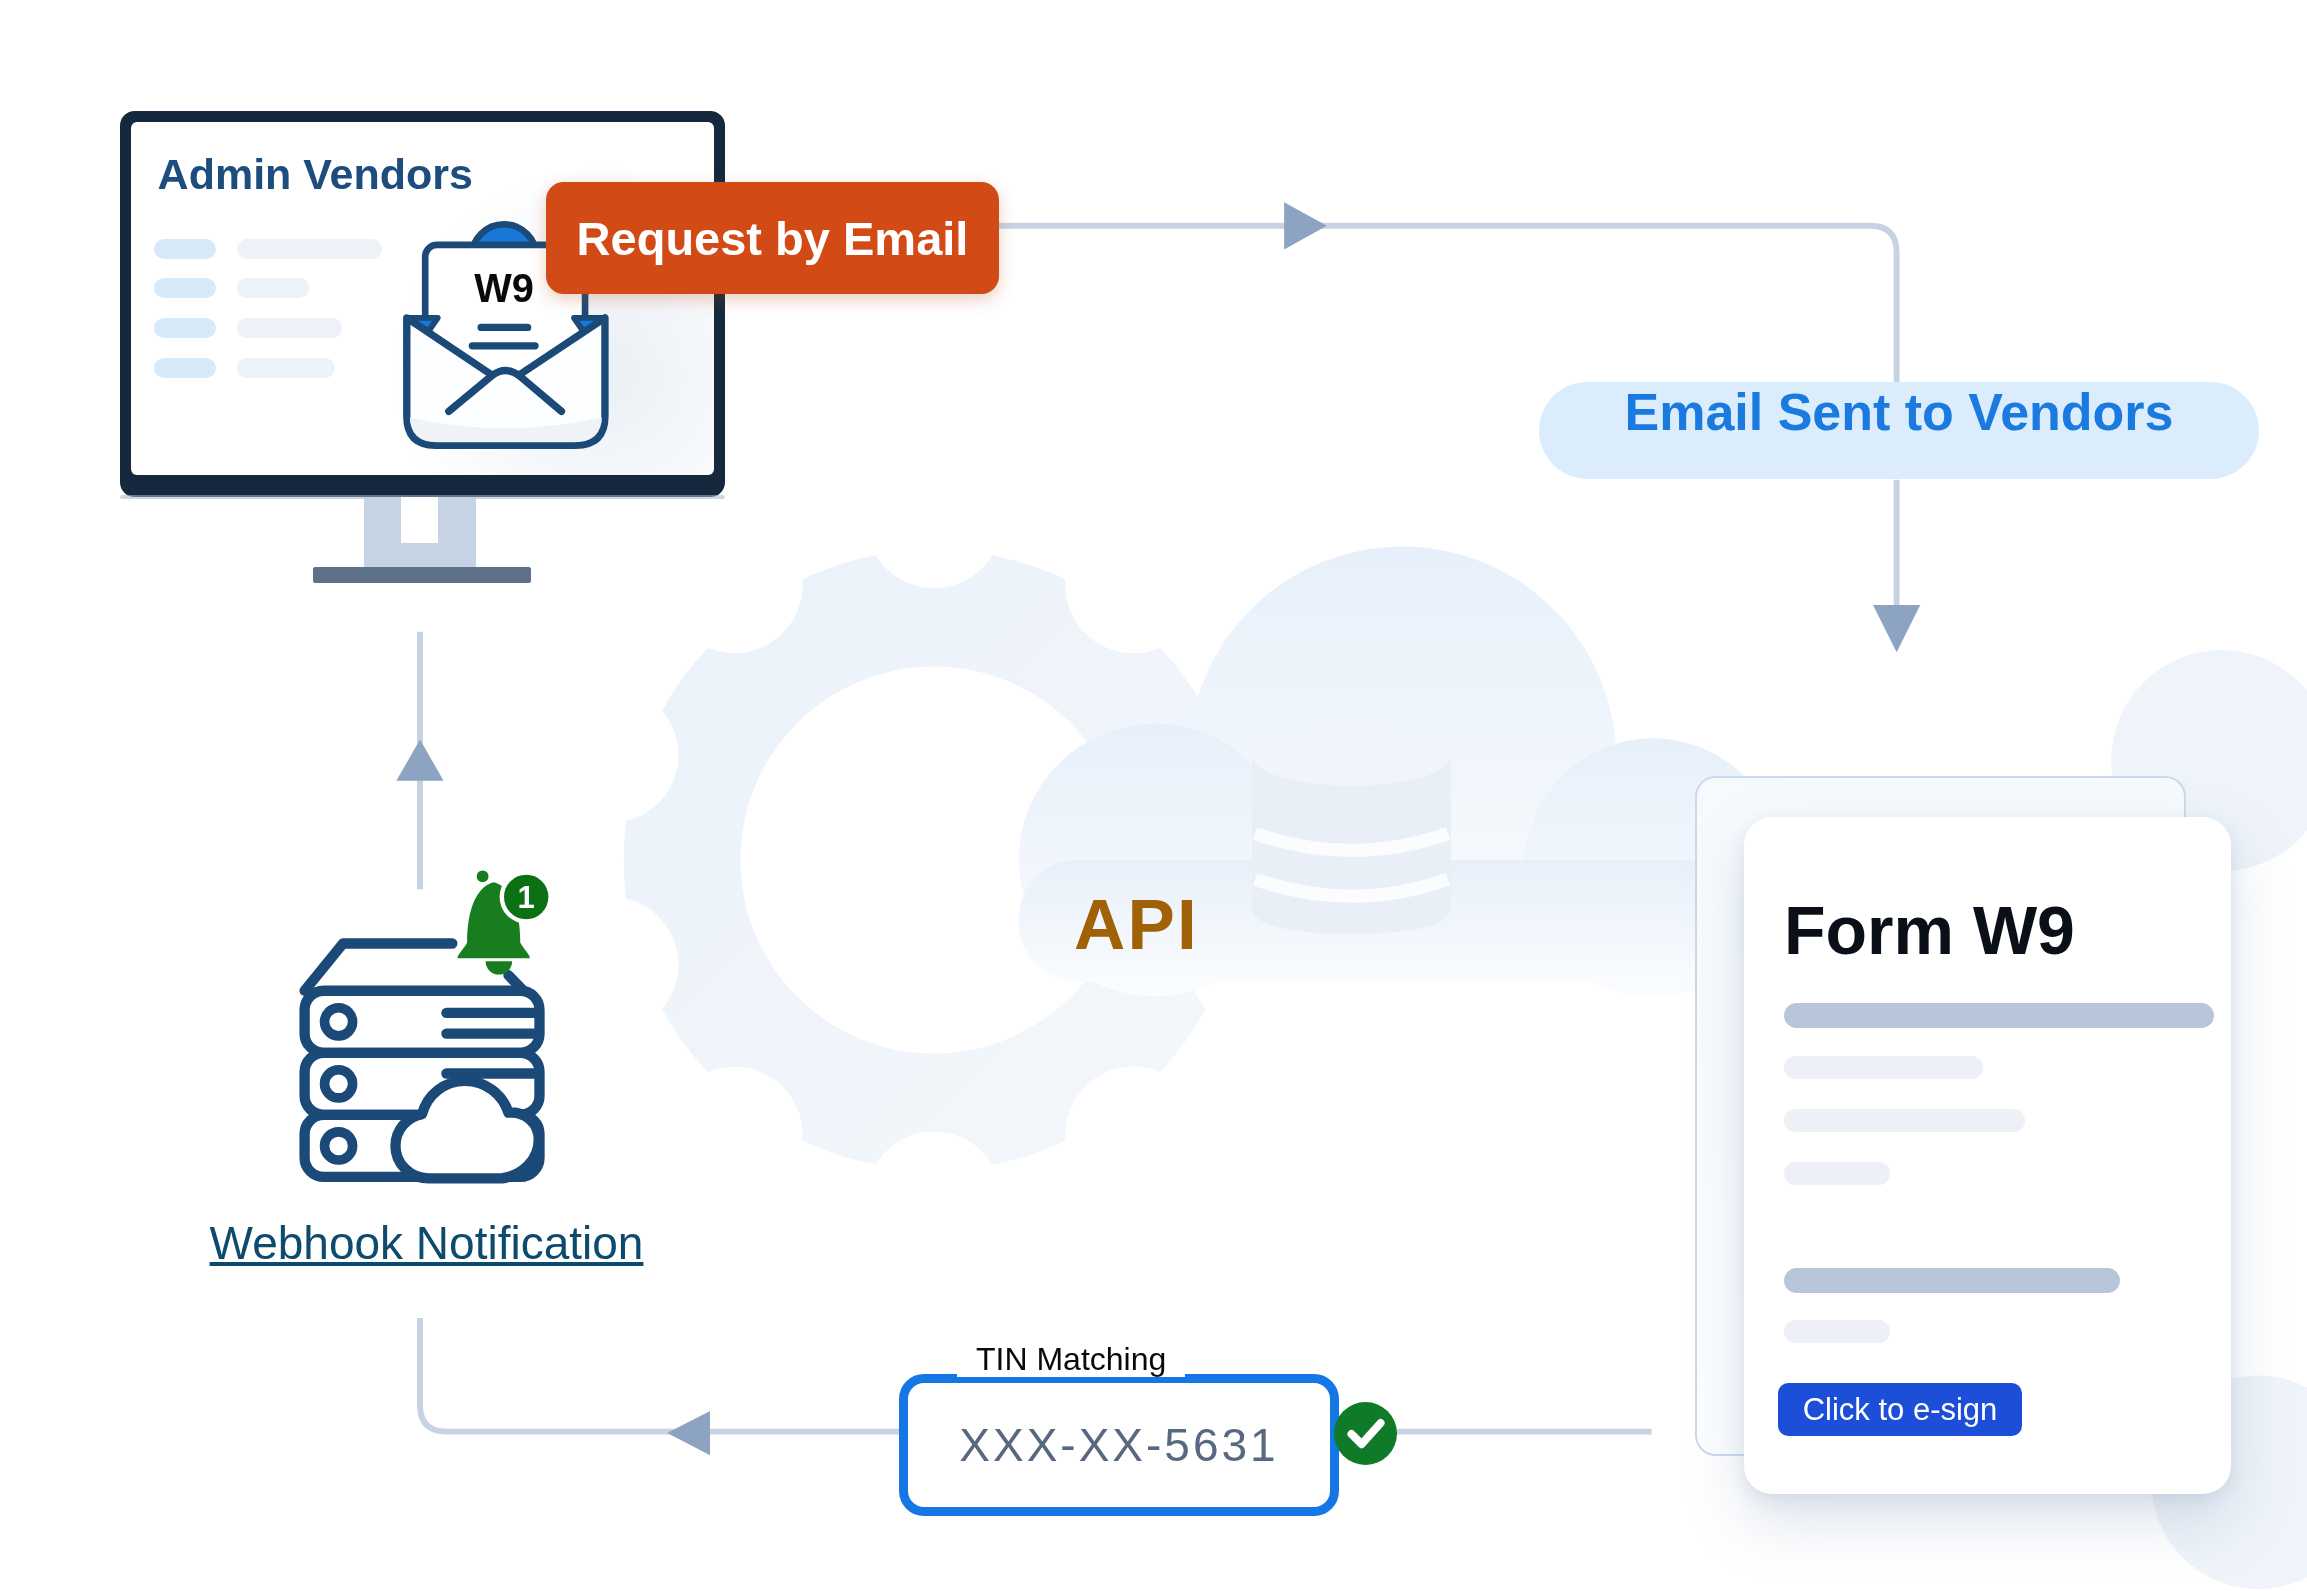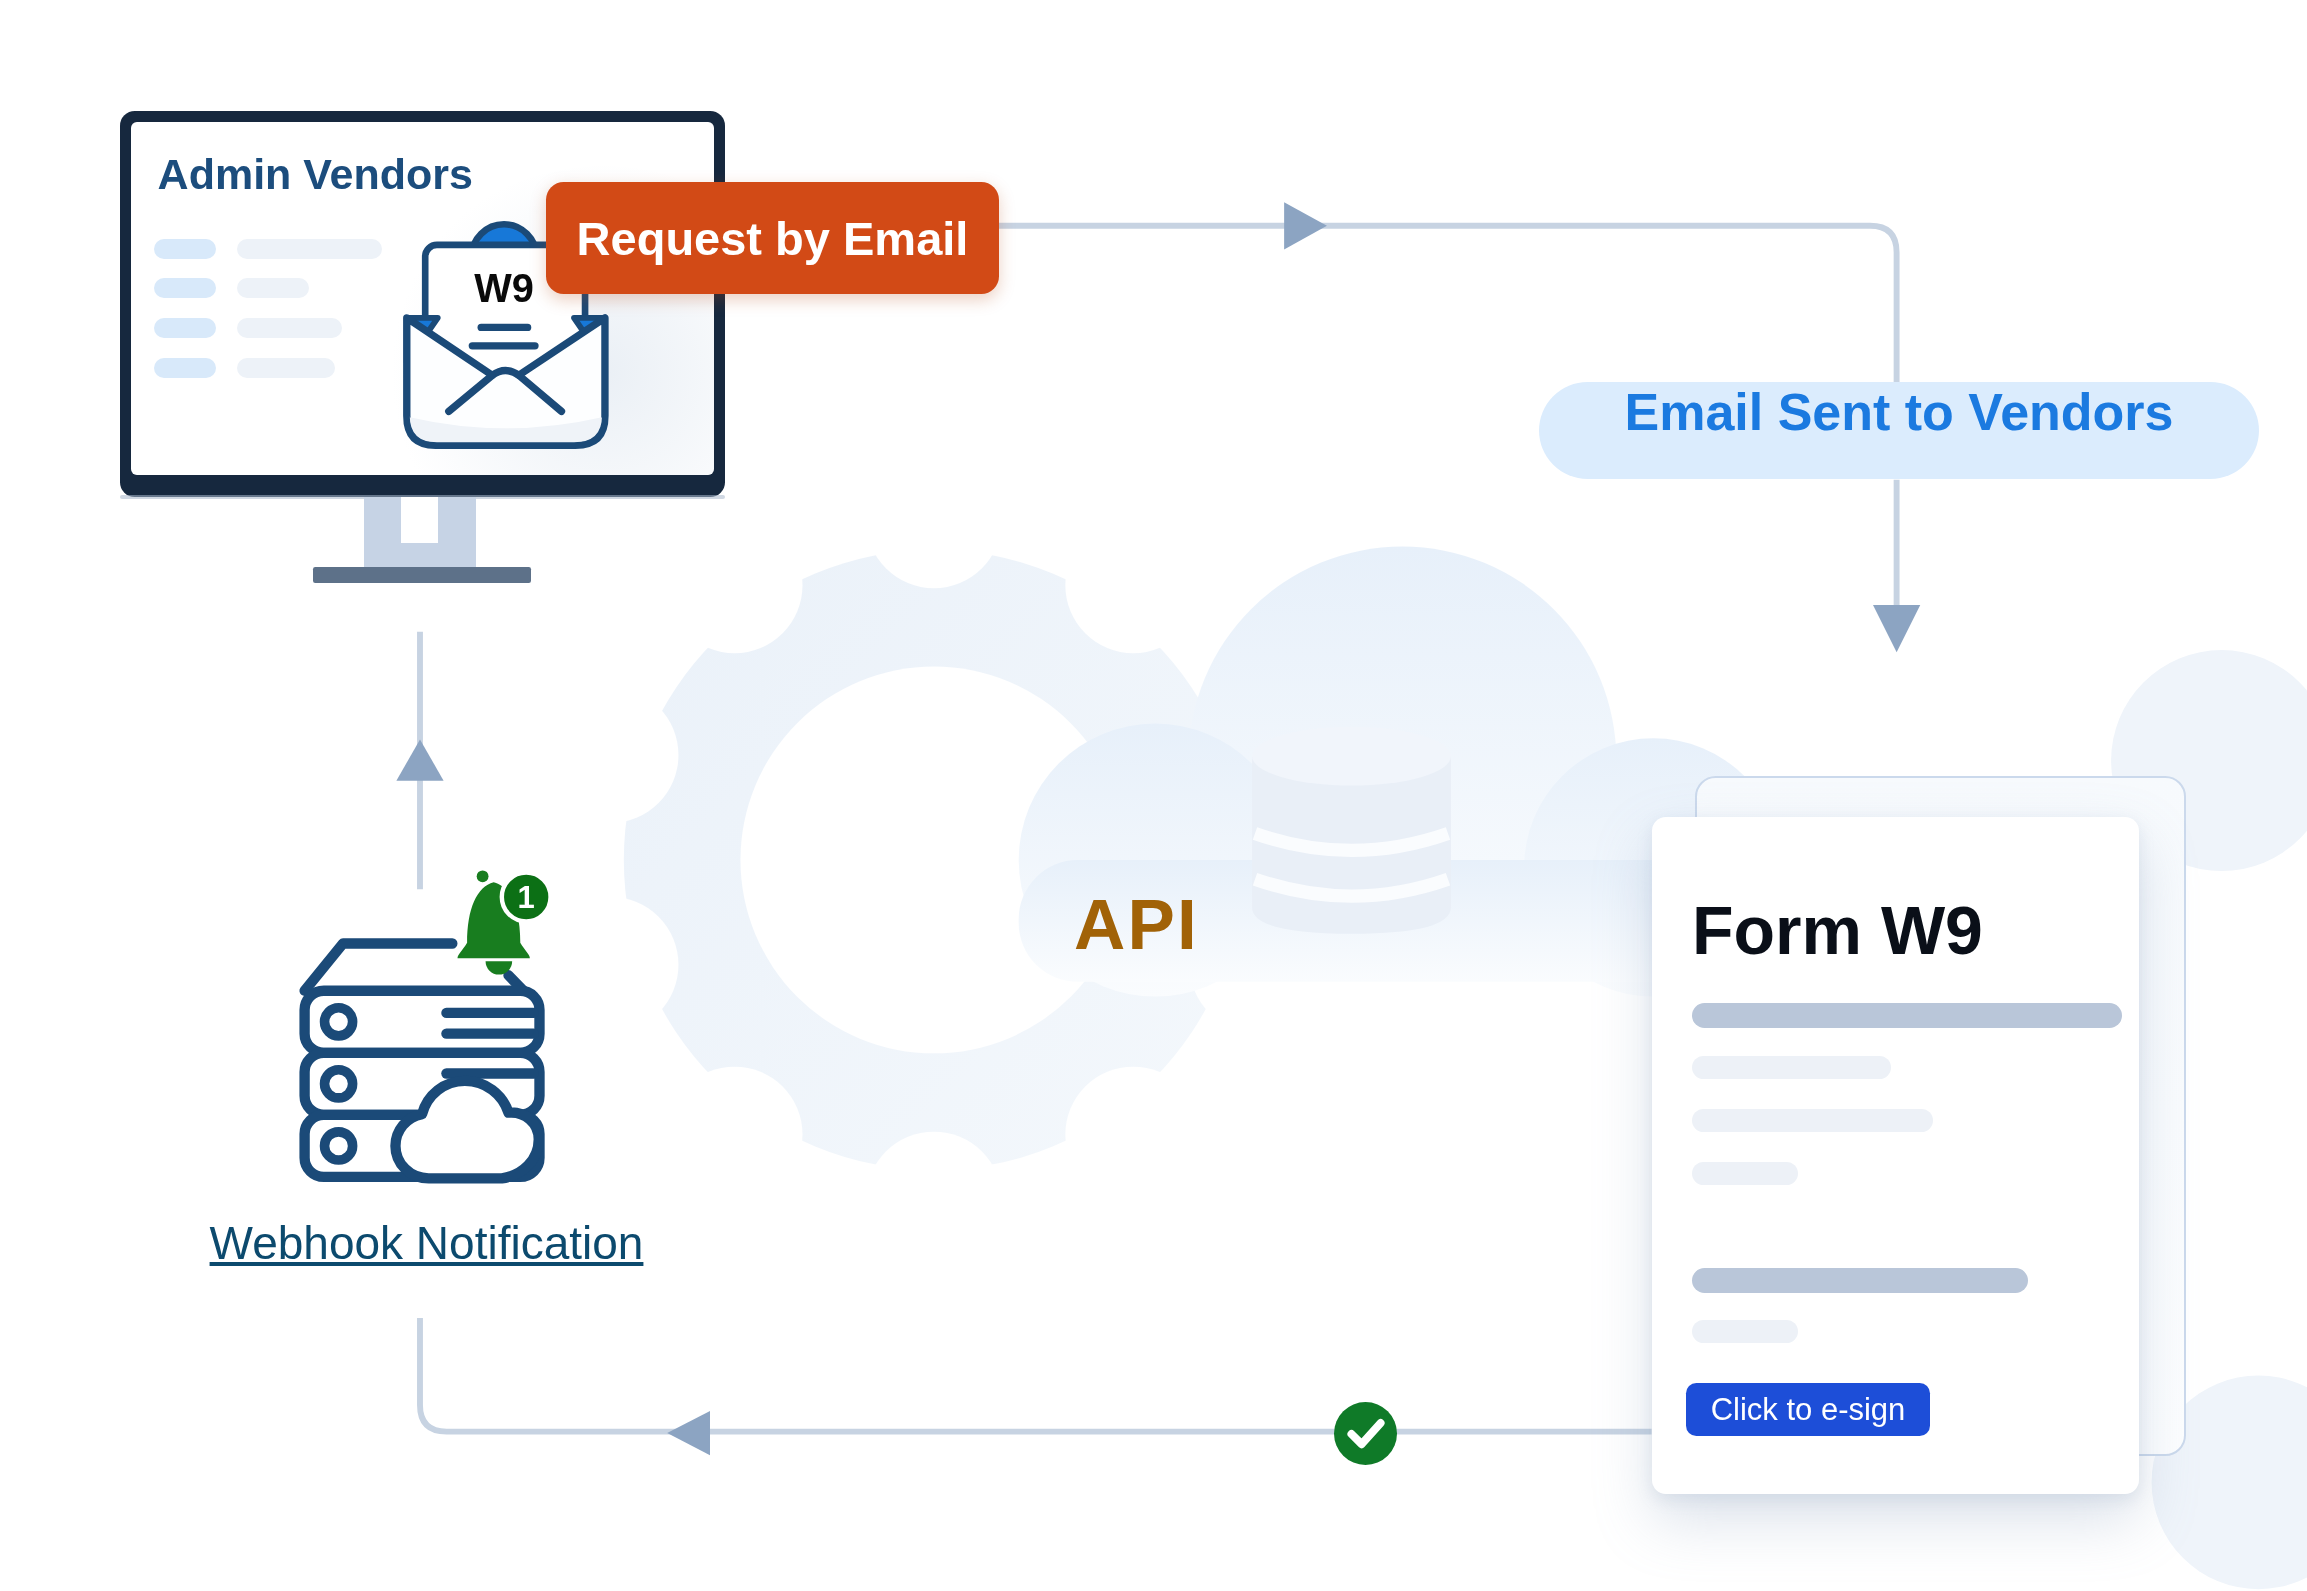--- a/index.html
+++ b/index.html
@@ -29,21 +29,21 @@
   
   .req-btn{left:546px;top:182px;width:453px;height:112px;background:#D24A16;border-radius:17.7px;
            display:flex;align-items:center;justify-content:center;color:#fff;font-size:47px;font-weight:600;
            box-shadow:0 5.9px 16px rgba(180,70,20,.25);}
   .email-pill{left:1539px;top:382px;width:720px;height:97px;background:#DBECFD;border-radius:49px;
               display:flex;align-items:flex-start;justify-content:center;color:#1B7AE0;font-size:52px;font-weight:600;}
 
   
   .back-sheet{left:1695px;top:776px;width:487px;height:676px;border:2.2px solid #CBD9EC;border-radius:20.7px;
               background:linear-gradient(180deg,#F7FAFD 0%,#FDFEFF 100%);}
-  .w9-card{left:1652px;top:817px;width:487px;height:677px;background:#ffffff;border-radius:14px;
+  .w9-card{left:1744px;top:817px;width:487px;height:677px;background:#ffffff;border-radius:28px;
            box-shadow:0 26.6px 59px rgba(139,160,188,.30),0 5.9px 14.8px rgba(139,160,188,.18);}
   .w9-title{position:absolute;left:40px;top:74px;font-size:68px;font-weight:600;color:#0A0F18;}
   .ln{position:absolute;left:40px;border-radius:12.5px;}
   .ln.dark{background:#B9C6D9;height:25px;}
   .ln.light{background:#EDF1F7;height:23px;}
   .esign-btn{position:absolute;left:34px;top:566px;width:244px;height:53px;background:#1d4ed8;border-radius:10.3px;
              display:flex;align-items:center;justify-content:center;color:#fff;font-size:31px;font-weight:500;}
 
   
   .tin-box{left:899px;top:1374px;width:422px;height:124px;background:#ffffff;border:9.6px solid #1577E5;
@@ -181,20 +181,24 @@
     <div class="ln light" style="top:239px;width:199px;"></div>
     <div class="ln light" style="top:292px;width:241px;"></div>
     <div class="ln light" style="top:345px;width:106px;"></div>
     <div class="ln dark" style="top:451px;width:336px;"></div>
     <div class="ln light" style="top:503px;width:106px;"></div>
     <div class="esign-btn">
       <span>Click to e-sign</span>
     </div>
   </div>
 
+  <div class="abs tin-box">
+    <div class="tin-label">TIN Matching</div>
+    <div class="tin-value">XXX-XX-5631</div>
+  </div>
 
   <div class="abs check-circle">
     <svg width="38" height="32" viewBox="0 0 52 44">
       <polyline points="6,22 20,36 46,7" fill="none" stroke="#ffffff" stroke-width="11" stroke-linecap="round" stroke-linejoin="round"></polyline>
     </svg>
   </div>
 
   <svg class="bg" style="left:292px;top:863px;" width="266" height="325" viewBox="0 0 360 440">
     <g fill="none" stroke="#1B4A78" stroke-width="14" stroke-linecap="round" stroke-linejoin="round">
       <path d="M17,173 L69,109 H217"></path>

